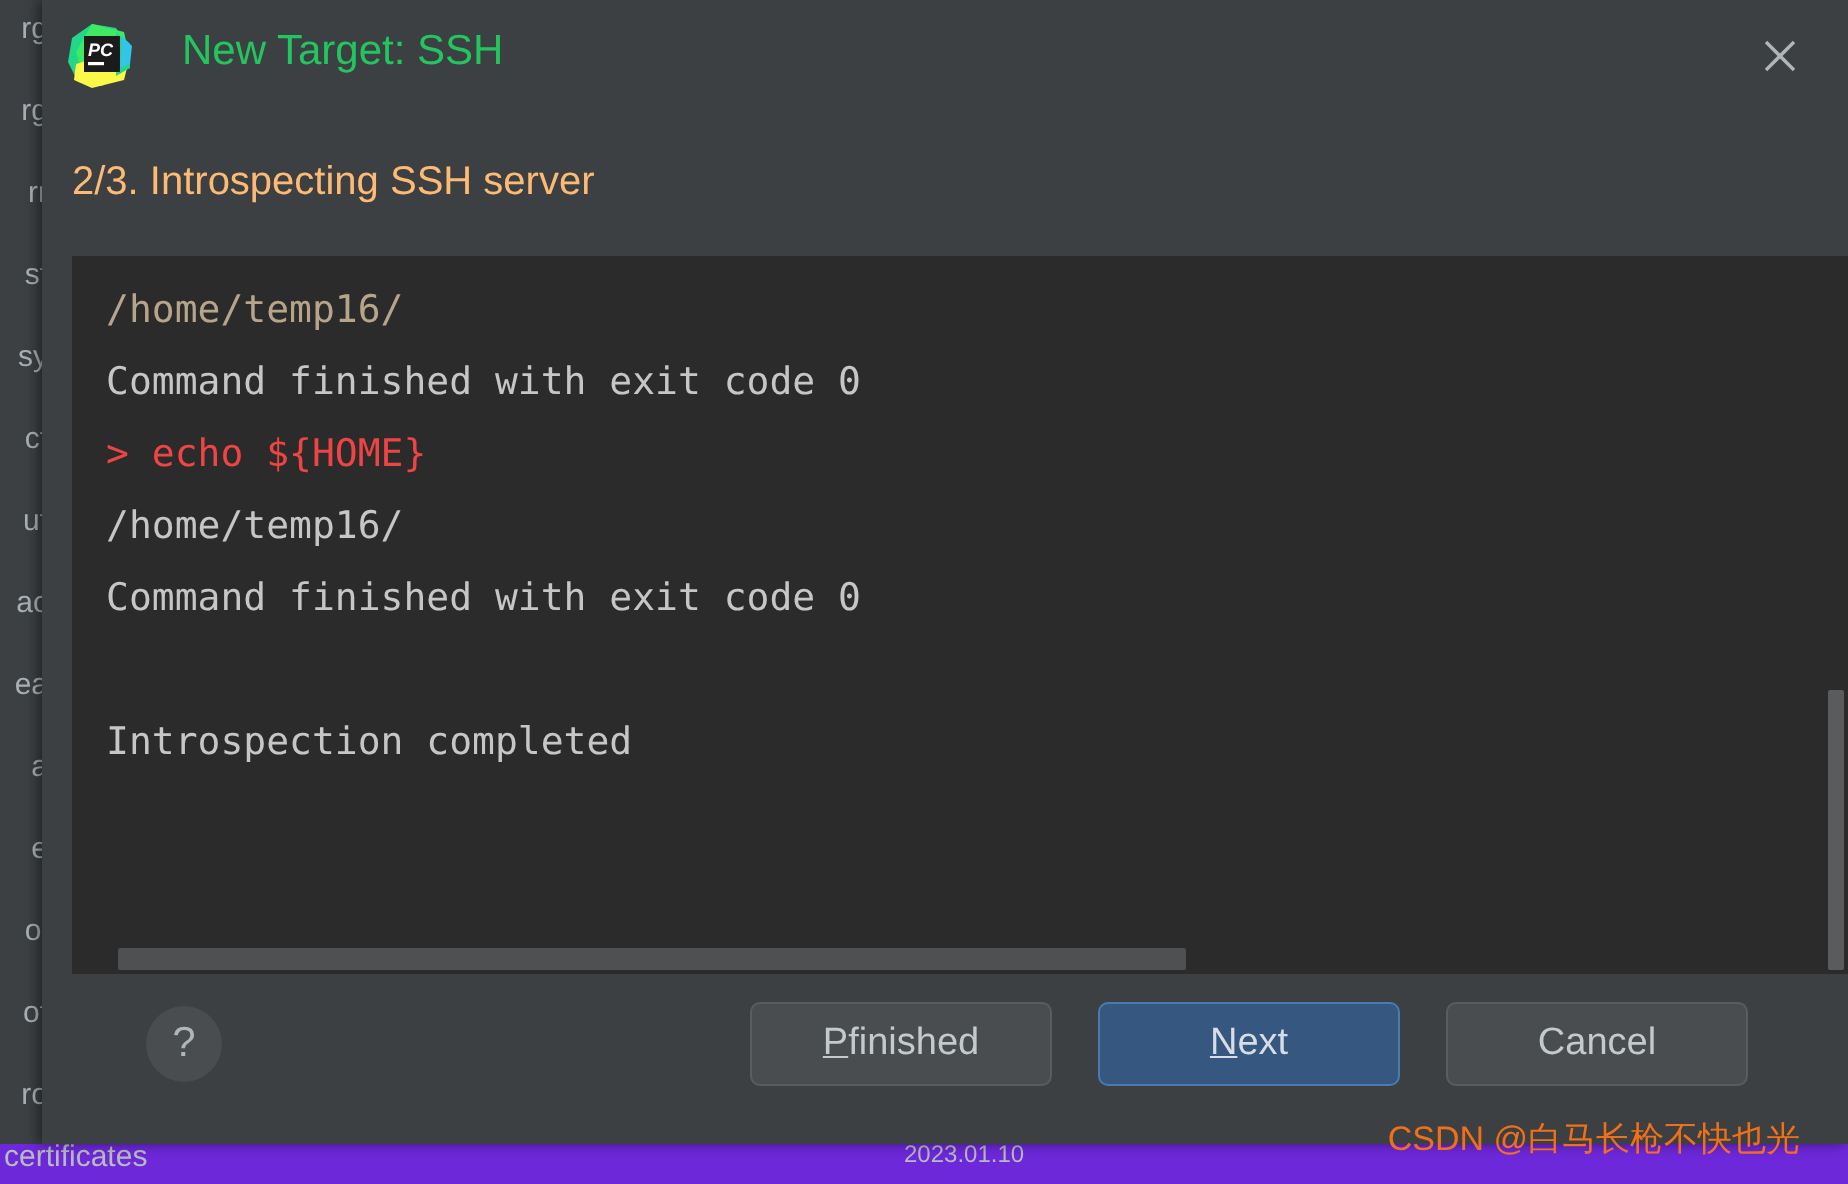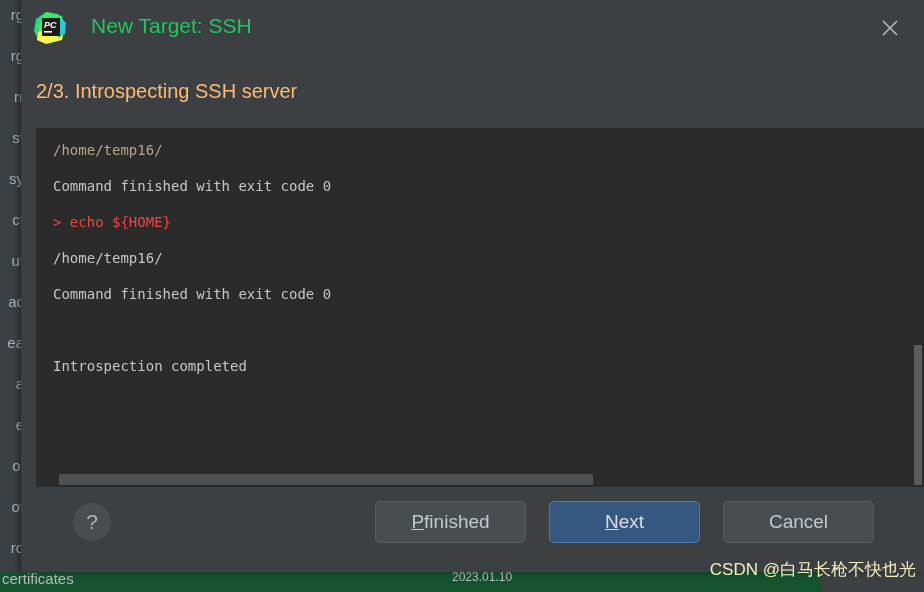--- a/index.html
+++ b/index.html
@@ -34,22 +34,22 @@
     left: -46px;
     width: 70px;
     text-align: right;
     font-size: 15px;
     color: #a9b0b4;
     white-space: nowrap;
   }
   #ide-bg-bottom-row {
     position: absolute;
     left: 0; bottom: 0;
-    width: 821px; height: 20px;
-    background: #14532d;
+    width: 924px; height: 20px;
+    background: #6d28d9;
     overflow: hidden;
   }
   #bg-bottom-label {
     position: absolute;
     left: 2px; top: -2px;
     font-size: 15px;
     color: #b6bcbe;
     white-space: nowrap;
   }
   #bg-bottom-date {
@@ -118,21 +118,21 @@
     width: 888px;
     height: 359px;
     background: #2b2b2b;
     overflow: hidden;
   }
   #console-text {
     position: absolute;
     left: 17px;
     top: -10px;
     font-family: "DejaVu Sans Mono", "Liberation Mono", monospace;
-    font-size: 14px;
+    font-size: 19px;
     line-height: 36px;
     color: #c6c6c6;
     white-space: pre;
   }
   #console-text .clipped-line {
     color: #b6a58a;
   }
   #console-text .prompt-line {
     color: #ef4444;
   }
@@ -221,24 +221,24 @@
   .dlg-button.primary {
     background: #365880;
     border: 1px solid #4a7ab0;
     color: #d6dde4;
   }
   .mnemonic { text-decoration: underline; }
 
   
   #watermark {
     position: absolute;
-    right: 8px;
+    right: 24px;
     top: 558px;
     font-size: 17px;
-    color: #fef9c3;
+    color: #f97316;
     white-space: nowrap;
     opacity: 0.95;
   }
 </style>
 </head>
 <body>
 
 <div id="ide-background">
   <div id="ide-bg-left-strip">
       <div class="bg-left-row" style="top: 6px;">rg</div>

